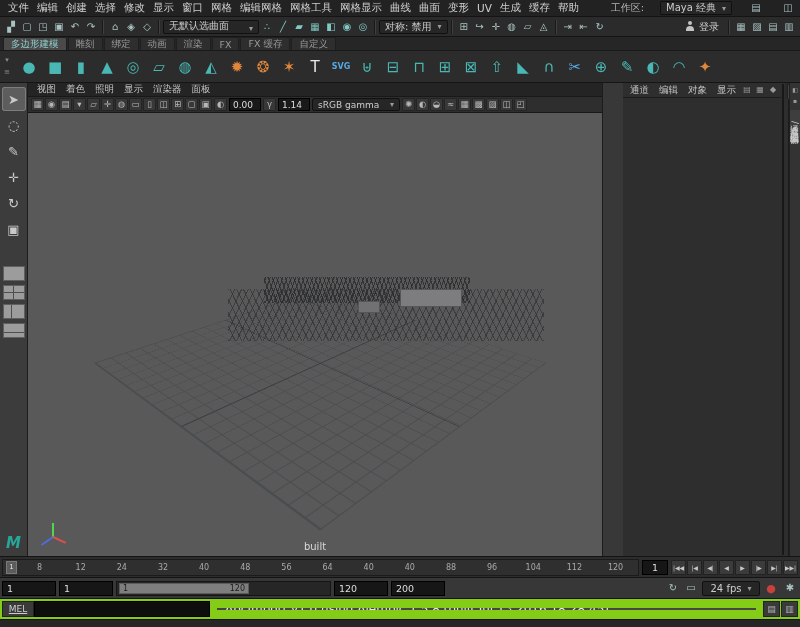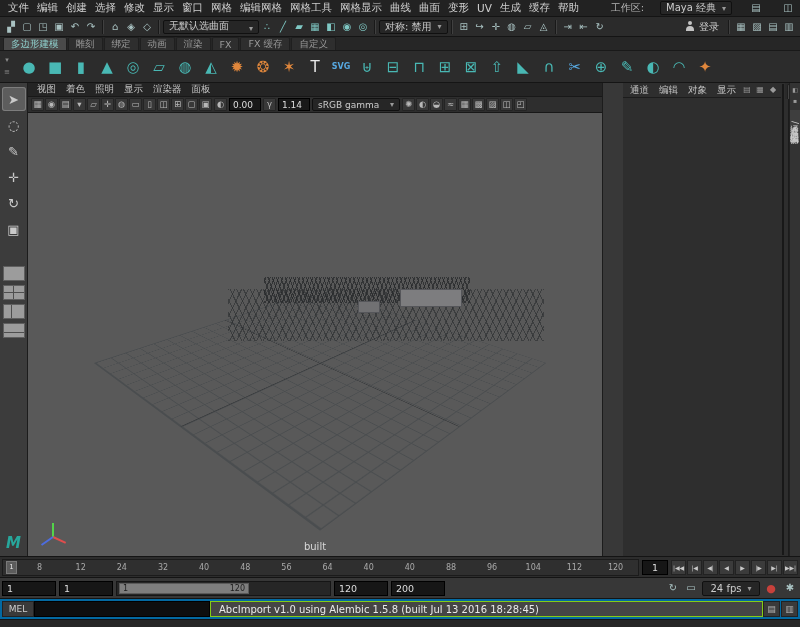--- a/index.html
+++ b/index.html
@@ -123,24 +123,24 @@
 .rangerow{height:21px;background:#373737;display:flex;align-items:center;padding:0 2px;gap:3px;border-top:1px solid #141414;flex:0 0 21px;}
 .rr-field{width:54px;}
 .rr-track{width:215px;height:15px;background:#262626;border:1px solid #151515;position:relative;}
 .rr-handle{position:absolute;left:2px;top:1px;bottom:1px;width:130px;background:#7e7e7e;border:1px solid #5a5a5a;display:flex;align-items:center;justify-content:space-between;padding:0 3px;}
 .rr-hlabel{font-size:8px;color:#1d1d1d;}
 .rr-icons{display:flex;gap:2px;}
 .fps-dd{min-width:58px;justify-content:center;height:15px;}
 .autokey{color:#c8413b;font-size:11px;}
 
 
-.cmdline{height:21px;background:#0369a1;display:flex;align-items:center;padding:0 2px;gap:0;border-top:1px solid #141414;flex:0 0 21px;}
+.cmdline{height:21px;background:#84cc16;display:flex;align-items:center;padding:0 2px;gap:0;border-top:1px solid #141414;flex:0 0 21px;text-decoration:underline;}
 .mel-label{width:32px;height:16px;background:#3a3a3a;border:1px solid #222;font-size:9px;color:#cfcfcf;display:flex;align-items:center;justify-content:center;}
 .cmd-input{width:176px;height:16px;background:#0e0e0e;border:1px solid #000;flex:0 0 176px;}
-.cmd-output{flex:1;height:16px;background:#454545;border:1px solid #84cc16;font-size:10px;color:#e9e9e9;display:flex;align-items:center;padding:0 8px;white-space:nowrap;overflow:hidden;}
+.cmd-output{flex:1;height:16px;background:#454545;border:7px solid #84cc16;font-size:12px;color:#e9e9e9;display:flex;align-items:center;padding:0 8px;white-space:nowrap;overflow:hidden;}
 .cmd-icons{display:flex;gap:1px;}
 .cmd-icons .icon-btn{min-width:17px;height:16px;background:#3a3a3a;border:1px solid #222;font-size:9px;color:#b0b0b0;}
 .bottomstrip{height:8px;background:#262626;border-top:1px solid #141414;flex:0 0 8px;}
 </style>
 </head>
 <body>
 
 <div class="app">
 
 

